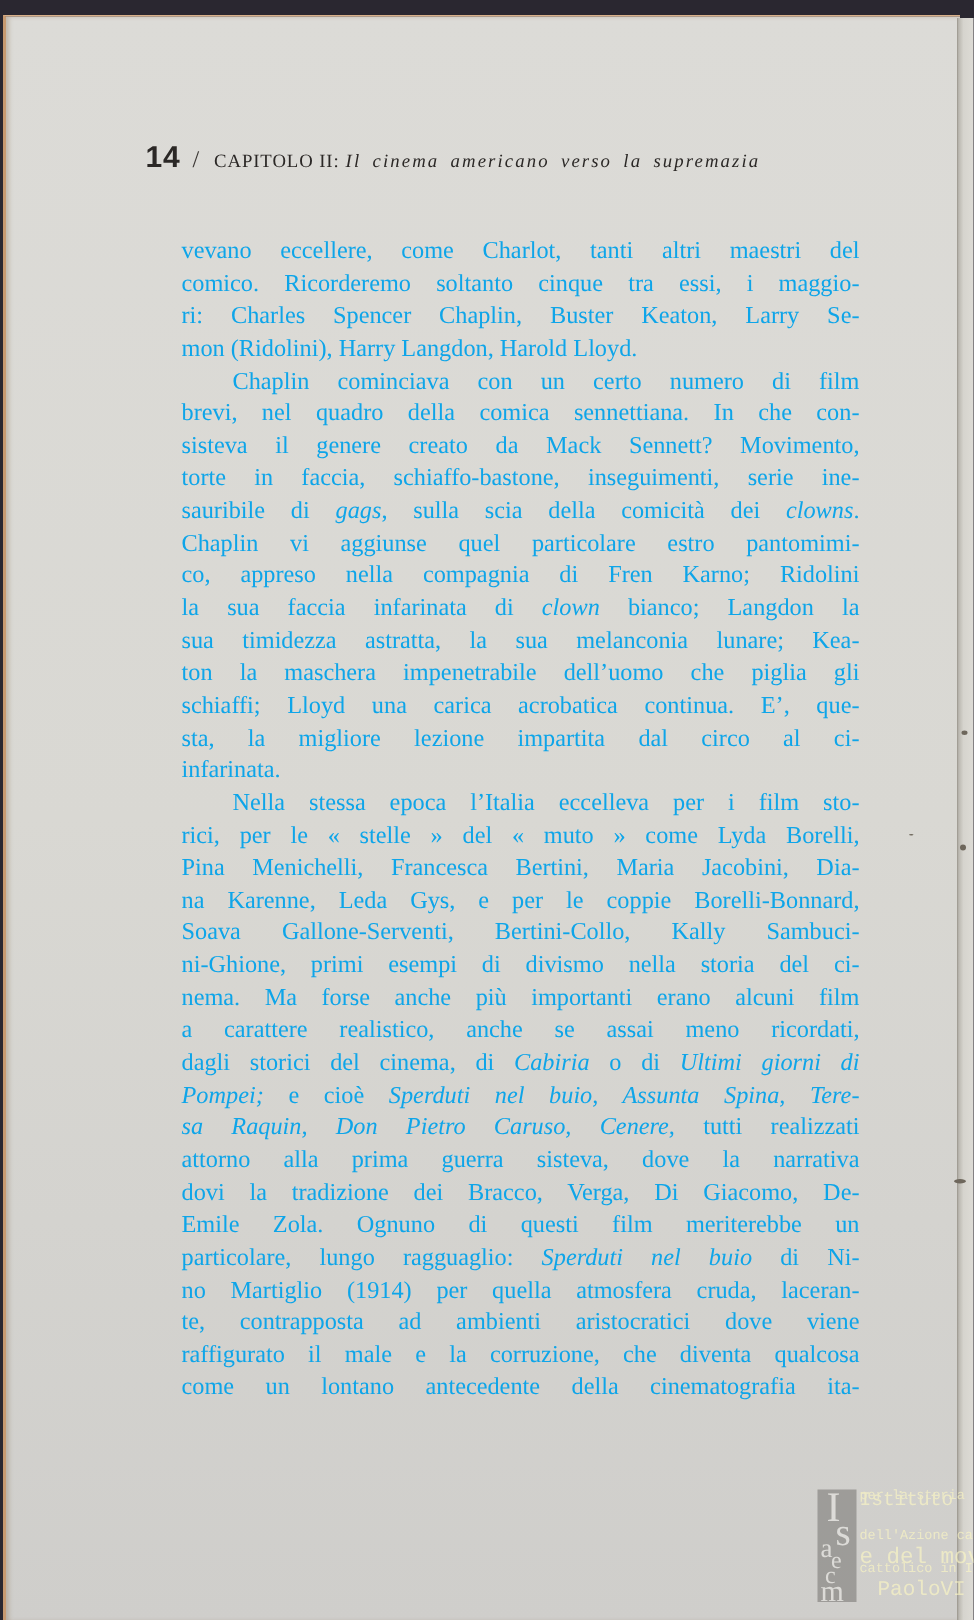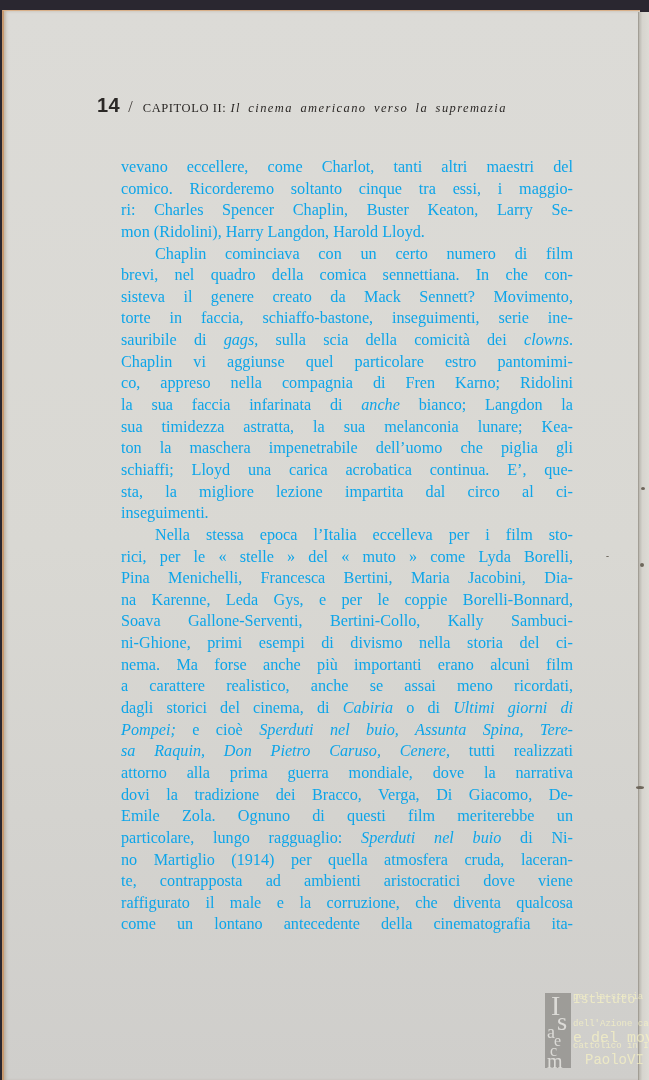--- a/index.html
+++ b/index.html
@@ -98,38 +98,38 @@
     <span class="line"><span>comico. Ricorderemo soltanto cinque tra essi, i maggio-</span></span>
     <span class="line"><span>ri: Charles Spencer Chaplin, Buster Keaton, Larry Se-</span></span>
     <span class="line last"><span>mon (Ridolini), Harry Langdon, Harold Lloyd.</span></span>
     <span class="line indent"><span>Chaplin cominciava con un certo numero di film</span></span>
     <span class="line"><span>brevi, nel quadro della comica sennettiana. In che con-</span></span>
     <span class="line"><span>sisteva il genere creato da Mack Sennett? Movimento,</span></span>
     <span class="line"><span>torte in faccia, schiaffo-bastone, inseguimenti, serie ine-</span></span>
     <span class="line"><span>sauribile di </span><span class="it">gags</span><span>, sulla scia della comicità dei </span><span class="it">clowns</span><span>.</span></span>
     <span class="line"><span>Chaplin vi aggiunse quel particolare estro pantomimi-</span></span>
     <span class="line"><span>co, appreso nella compagnia di Fren Karno; Ridolini</span></span>
-    <span class="line"><span>la sua faccia infarinata di </span><span class="it">anche</span><span> bianco; Langdon la</span></span>
+    <span class="line"><span>la sua faccia infarinata di </span><span class="it">clown</span><span> bianco; Langdon la</span></span>
     <span class="line"><span>sua timidezza astratta, la sua melanconia lunare; Kea-</span></span>
     <span class="line"><span>ton la maschera impenetrabile dell’uomo che piglia gli</span></span>
     <span class="line"><span>schiaffi; Lloyd una carica acrobatica continua. E’, que-</span></span>
     <span class="line"><span>sta, la migliore lezione impartita dal circo al ci-</span></span>
-    <span class="line last"><span>inseguimenti.</span></span>
+    <span class="line last"><span>infarinata.</span></span>
     <span class="line indent"><span>Nella stessa epoca l’Italia eccelleva per i film sto-</span></span>
     <span class="line"><span>rici, per le « stelle » del « muto » come Lyda Borelli,</span></span>
     <span class="line"><span>Pina Menichelli, Francesca Bertini, Maria Jacobini, Dia-</span></span>
     <span class="line"><span>na Karenne, Leda Gys, e per le coppie Borelli-Bonnard,</span></span>
     <span class="line"><span>Soava Gallone-Serventi, Bertini-Collo, Kally Sambuci-</span></span>
     <span class="line"><span>ni-Ghione, primi esempi di divismo nella storia del ci-</span></span>
     <span class="line"><span>nema. Ma forse anche più importanti erano alcuni film</span></span>
     <span class="line"><span>a carattere realistico, anche se assai meno ricordati,</span></span>
     <span class="line"><span>dagli storici del cinema, di </span><span class="it">Cabiria</span><span> o di </span><span class="it">Ultimi giorni di</span></span>
     <span class="line"><span class="it">Pompei;</span><span> e cioè </span><span class="it">Sperduti nel buio, Assunta Spina, Tere-</span></span>
     <span class="line"><span class="it">sa Raquin, Don Pietro Caruso, Cenere,</span><span> tutti realizzati</span></span>
-    <span class="line"><span>attorno alla prima guerra mondiale, dove la narrativa</span></span>
+    <span class="line"><span>attorno alla prima guerra sisteva, dove la narrativa</span></span>
     <span class="line"><span>dovi la tradizione dei Bracco, Verga, Di Giacomo, De-</span></span>
     <span class="line"><span>Emile Zola. Ognuno di questi film meriterebbe un</span></span>
     <span class="line"><span>particolare, lungo ragguaglio: </span><span class="it">Sperduti nel buio</span><span> di Ni-</span></span>
     <span class="line"><span>no Martiglio (1914) per quella atmosfera cruda, laceran-</span></span>
     <span class="line"><span>te, contrapposta ad ambienti aristocratici dove viene</span></span>
     <span class="line"><span>raffigurato il male e la corruzione, che diventa qualcosa</span></span>
     <span class="line"><span>come un lontano antecedente della cinematografia ita-</span></span>
   </div>
 
 <div class="watermark">

